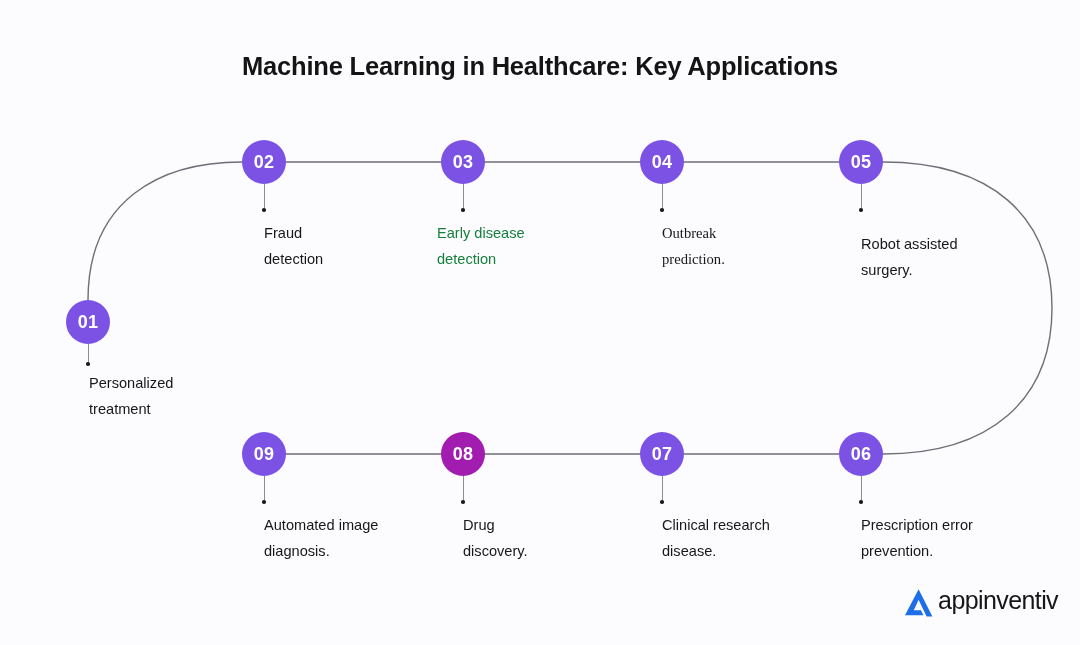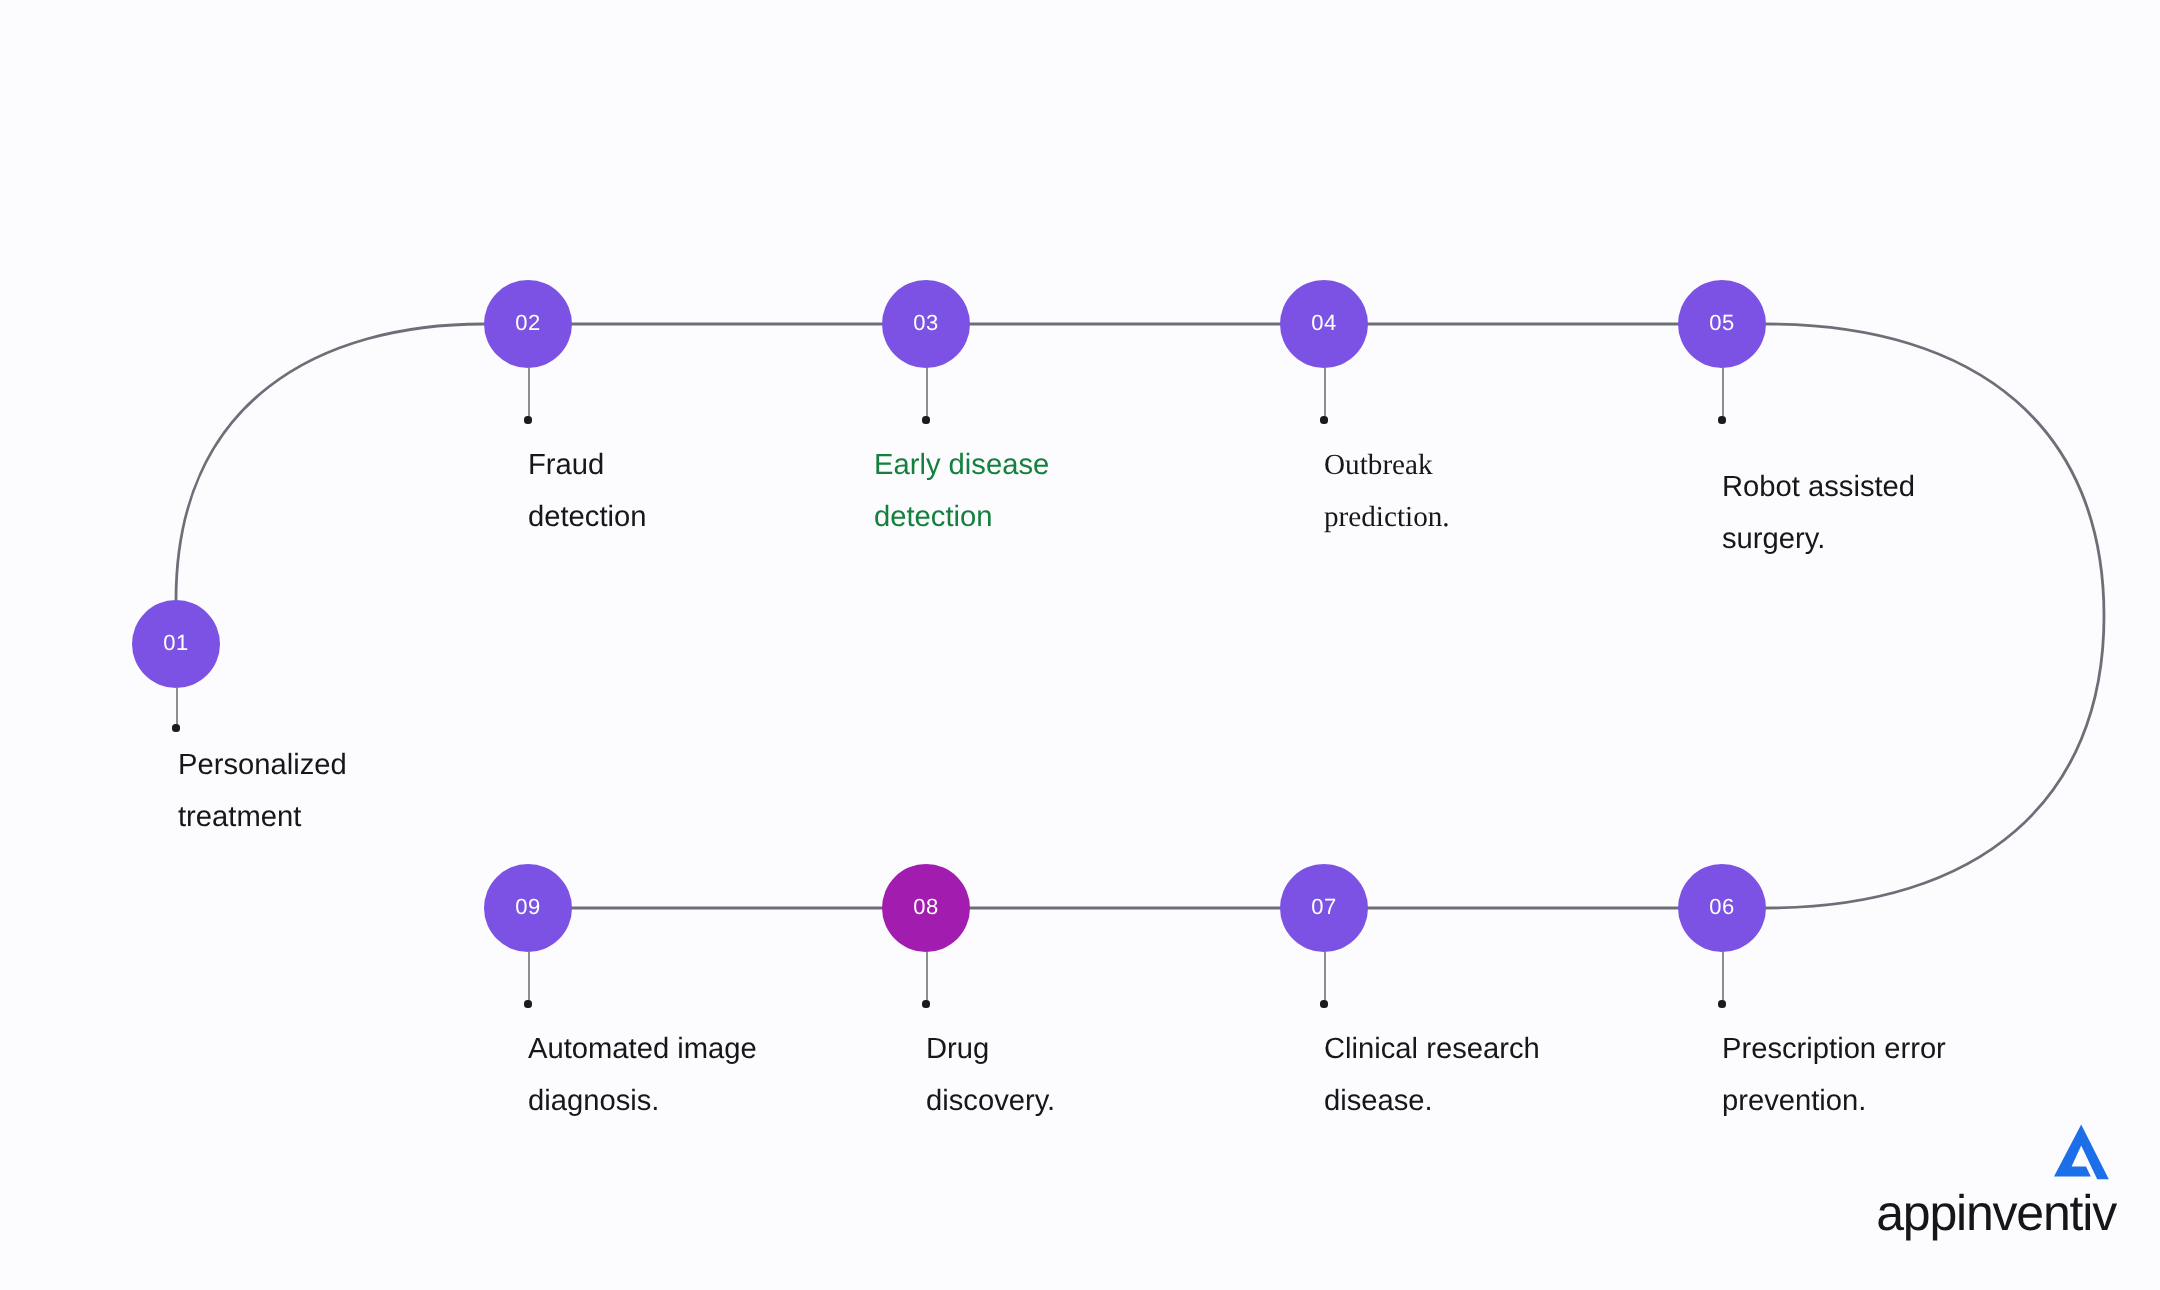--- a/index.html
+++ b/index.html
@@ -48,22 +48,22 @@
   
   .node-circle {
     position: absolute;
     width: 44px;
     height: 44px;
     margin-left: -22px;
     margin-top: -22px;
     border-radius: 50%;
     background: #7b52e3;
     color: #ffffff;
-    font-size: 11px;
-    font-weight: 400;
+    font-size: 18px;
+    font-weight: 700;
     display: flex;
     align-items: center;
     justify-content: center;
     letter-spacing: 0.3px;
     text-align: center;
   }
 
   
   .node-stem {
     position: absolute;
@@ -91,23 +91,22 @@
     white-space: pre-line;
     width: 190px;
   }
 
   
   #brand-logo {
     position: absolute;
     right: 22px;
     bottom: 26px;
     display: flex;
-    align-items: flex-end;
+    align-items: flex-start;
     gap: 2px;
-    flex-direction: column;
   }
 
   #brand-logo .logo-mark {
     display: block;
     width: 34px;
     height: 32px;
   }
 
   #brand-logo .logo-word {
     font-size: 25px;
@@ -117,20 +116,21 @@
     line-height: 1;
     position: relative;
     top: 1px;
   }
 </style>
 </head>
 <body style="background: rgb(252, 252, 254);">
 
 <div id="canvas">
 
+  <div id="page-title">Machine Learning in Healthcare: Key Applications</div>
 
   <svg id="flow-path" viewBox="0 0 1080 645" xmlns="http://www.w3.org/2000/svg">
     <g id="connector-group" fill="none" stroke="#6e6e78" stroke-width="1.4" stroke-linecap="round">
         <path d="M 88 300 C 88 200 160 162 242 162"></path>
         <path d="M 286 162 L 441 162"></path>
         <path d="M 485 162 L 640 162"></path>
         <path d="M 684 162 L 839 162"></path>
         <path d="M 883 162 C 990 162 1052 215 1052 308 C 1052 400 990 454 883 454"></path>
         <path d="M 839 454 L 684 454"></path>
         <path d="M 640 454 L 485 454"></path>

